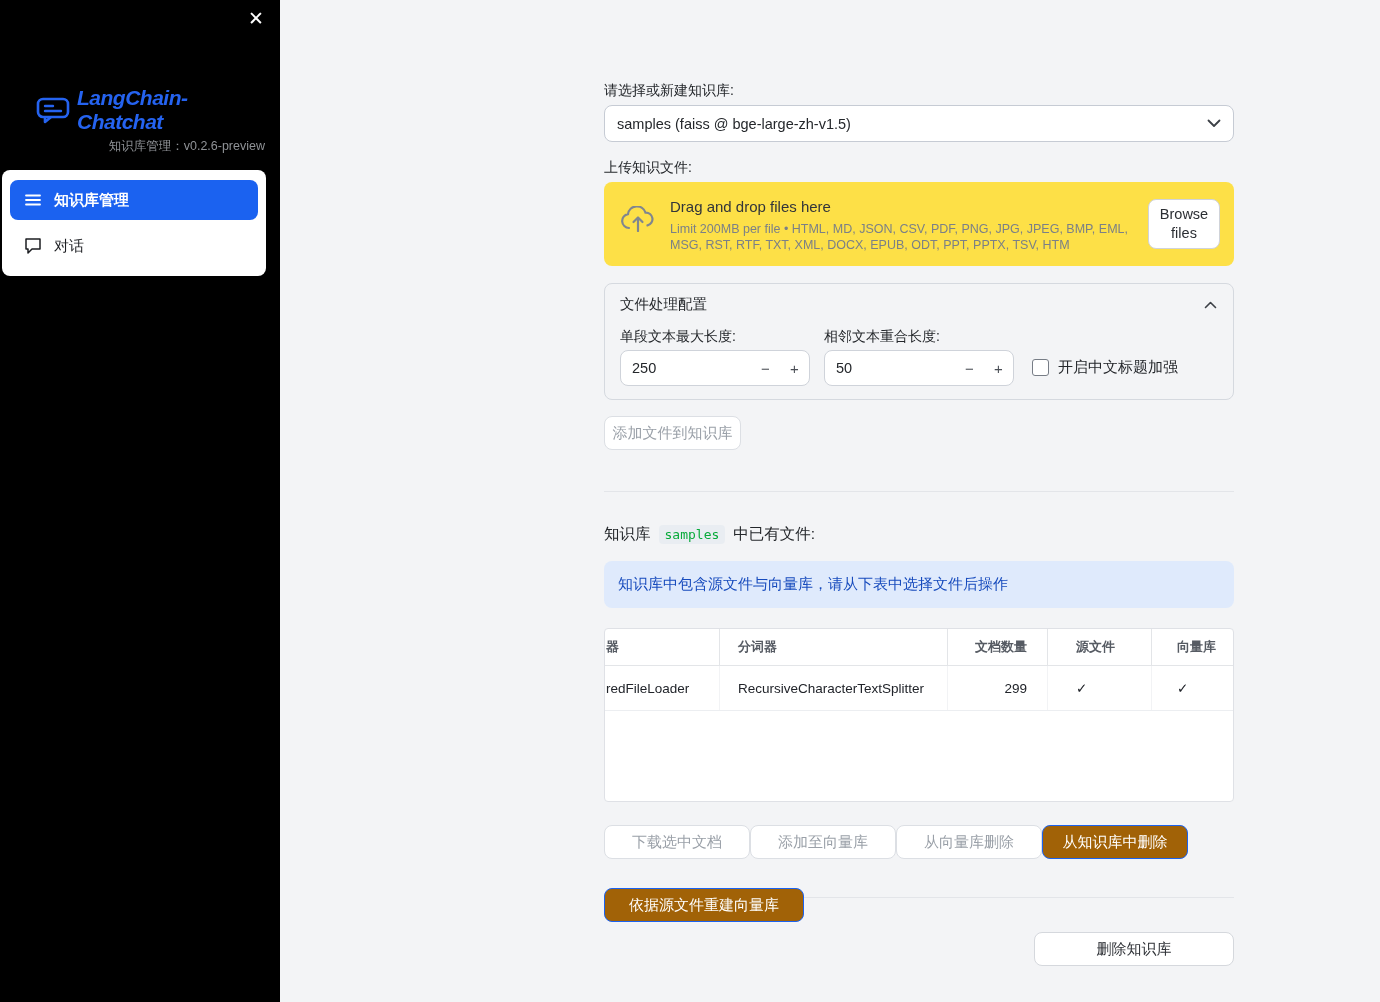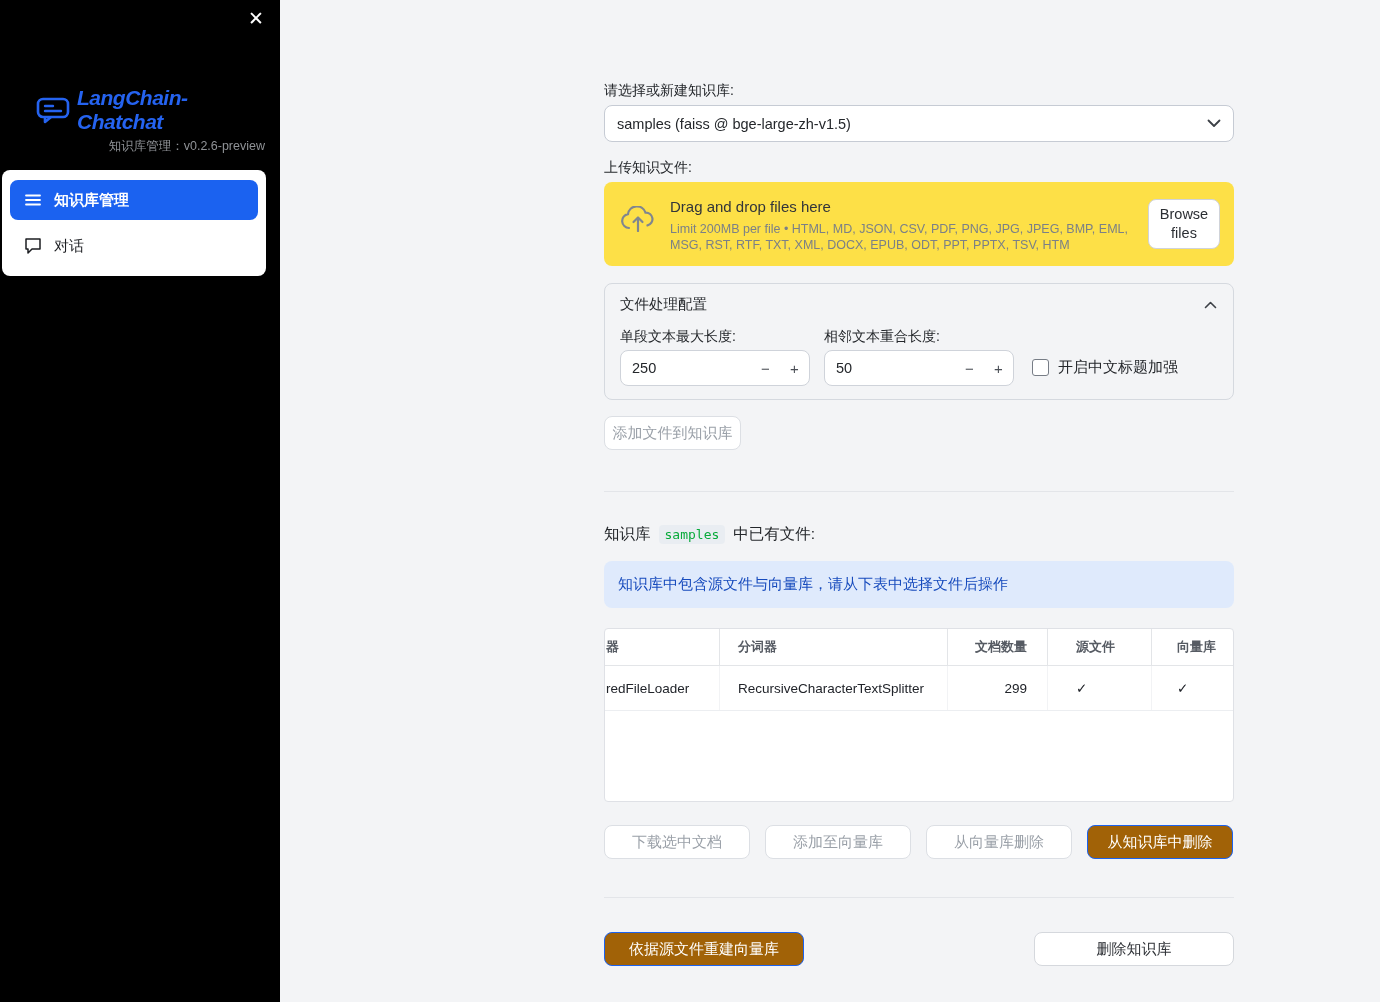--- a/index.html
+++ b/index.html
@@ -154,24 +154,24 @@
     font-size:13.5px; color:#21242a;
     border-right:1px solid #f2f3f5; height:100%;
   }
   .td:last-child { border-right:none; }
   .c1 { width:115px; padding-left:1px; }
   .c2 { width:228px; padding-left:18px; }
   .c3 { width:100px; justify-content:flex-end; padding-right:20px; }
   .c4 { width:104px; padding-left:28px; }
   .c5 { flex:1; padding-left:25px; }
 
-  .actions-row { top:825px; left:0; width:630px; height:34px; display:flex; gap:15px; }
+  .actions-row { top:825px; left:0; width:630px; height:34px; display:flex; }
   .actions-row .btn { width:146px; height:34px; }
 
-  .rebuild-btn  { top:932px; left:0;    width:200px; height:34px; font-size:15px; }
+  .rebuild-btn  { top:888px; left:0;    width:200px; height:34px; font-size:15px; }
   .delete-kb-btn{ top:932px; left:430px; width:200px; height:34px; }
 
   svg { display:block; }
 </style>
 </head>
 <body>
 
 <div>
 
   <aside class="sidebar">

